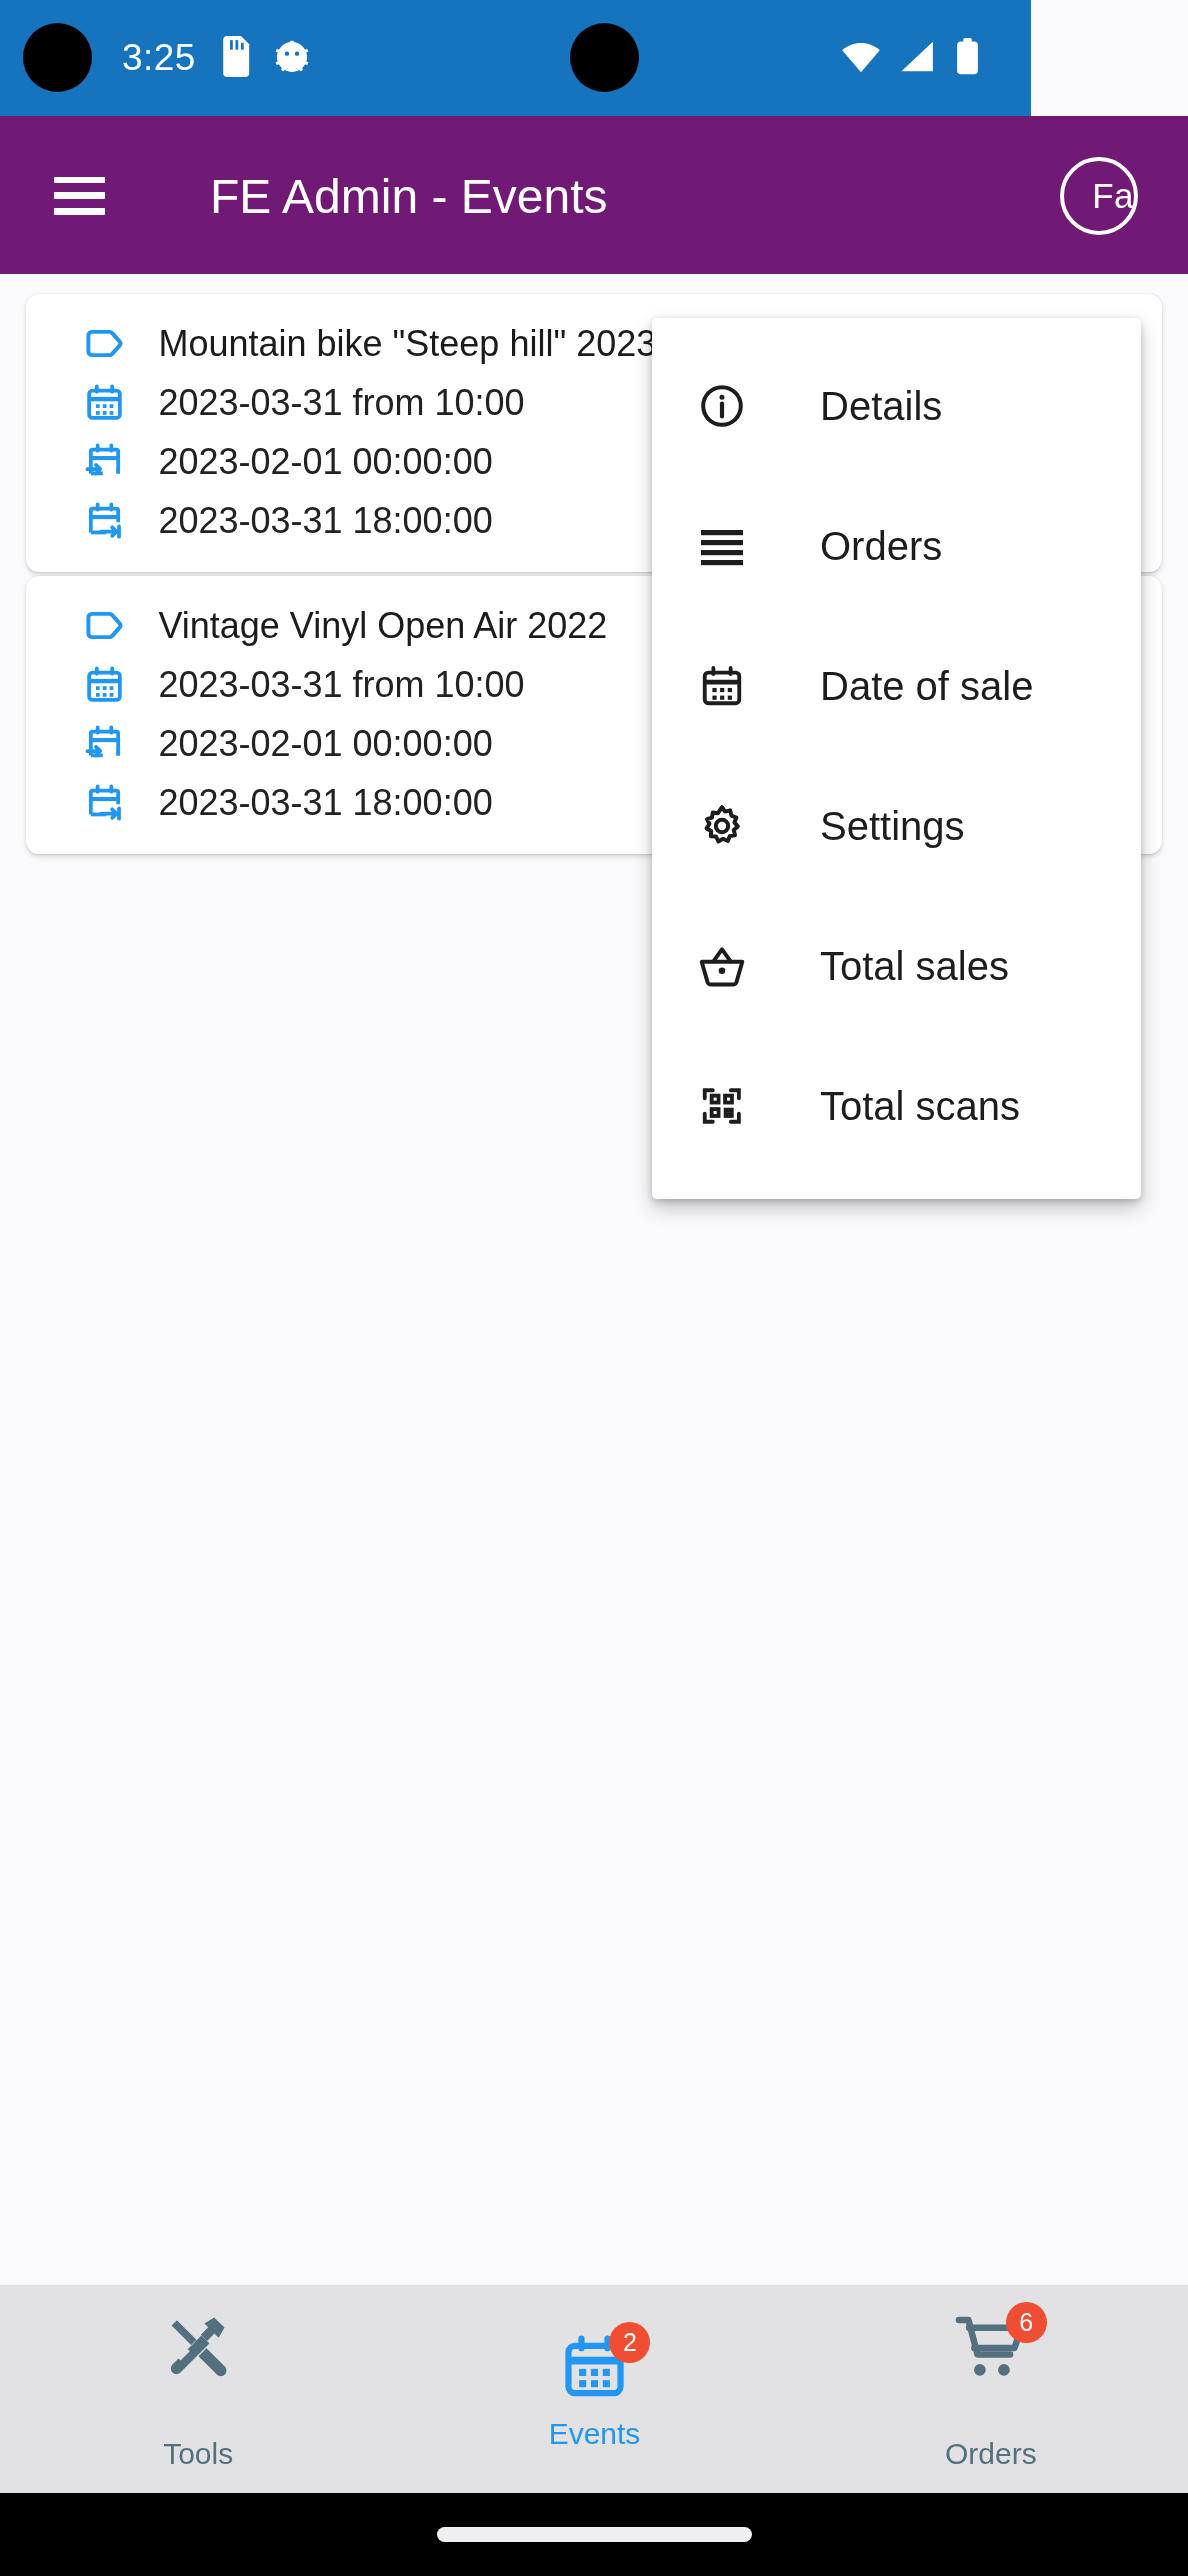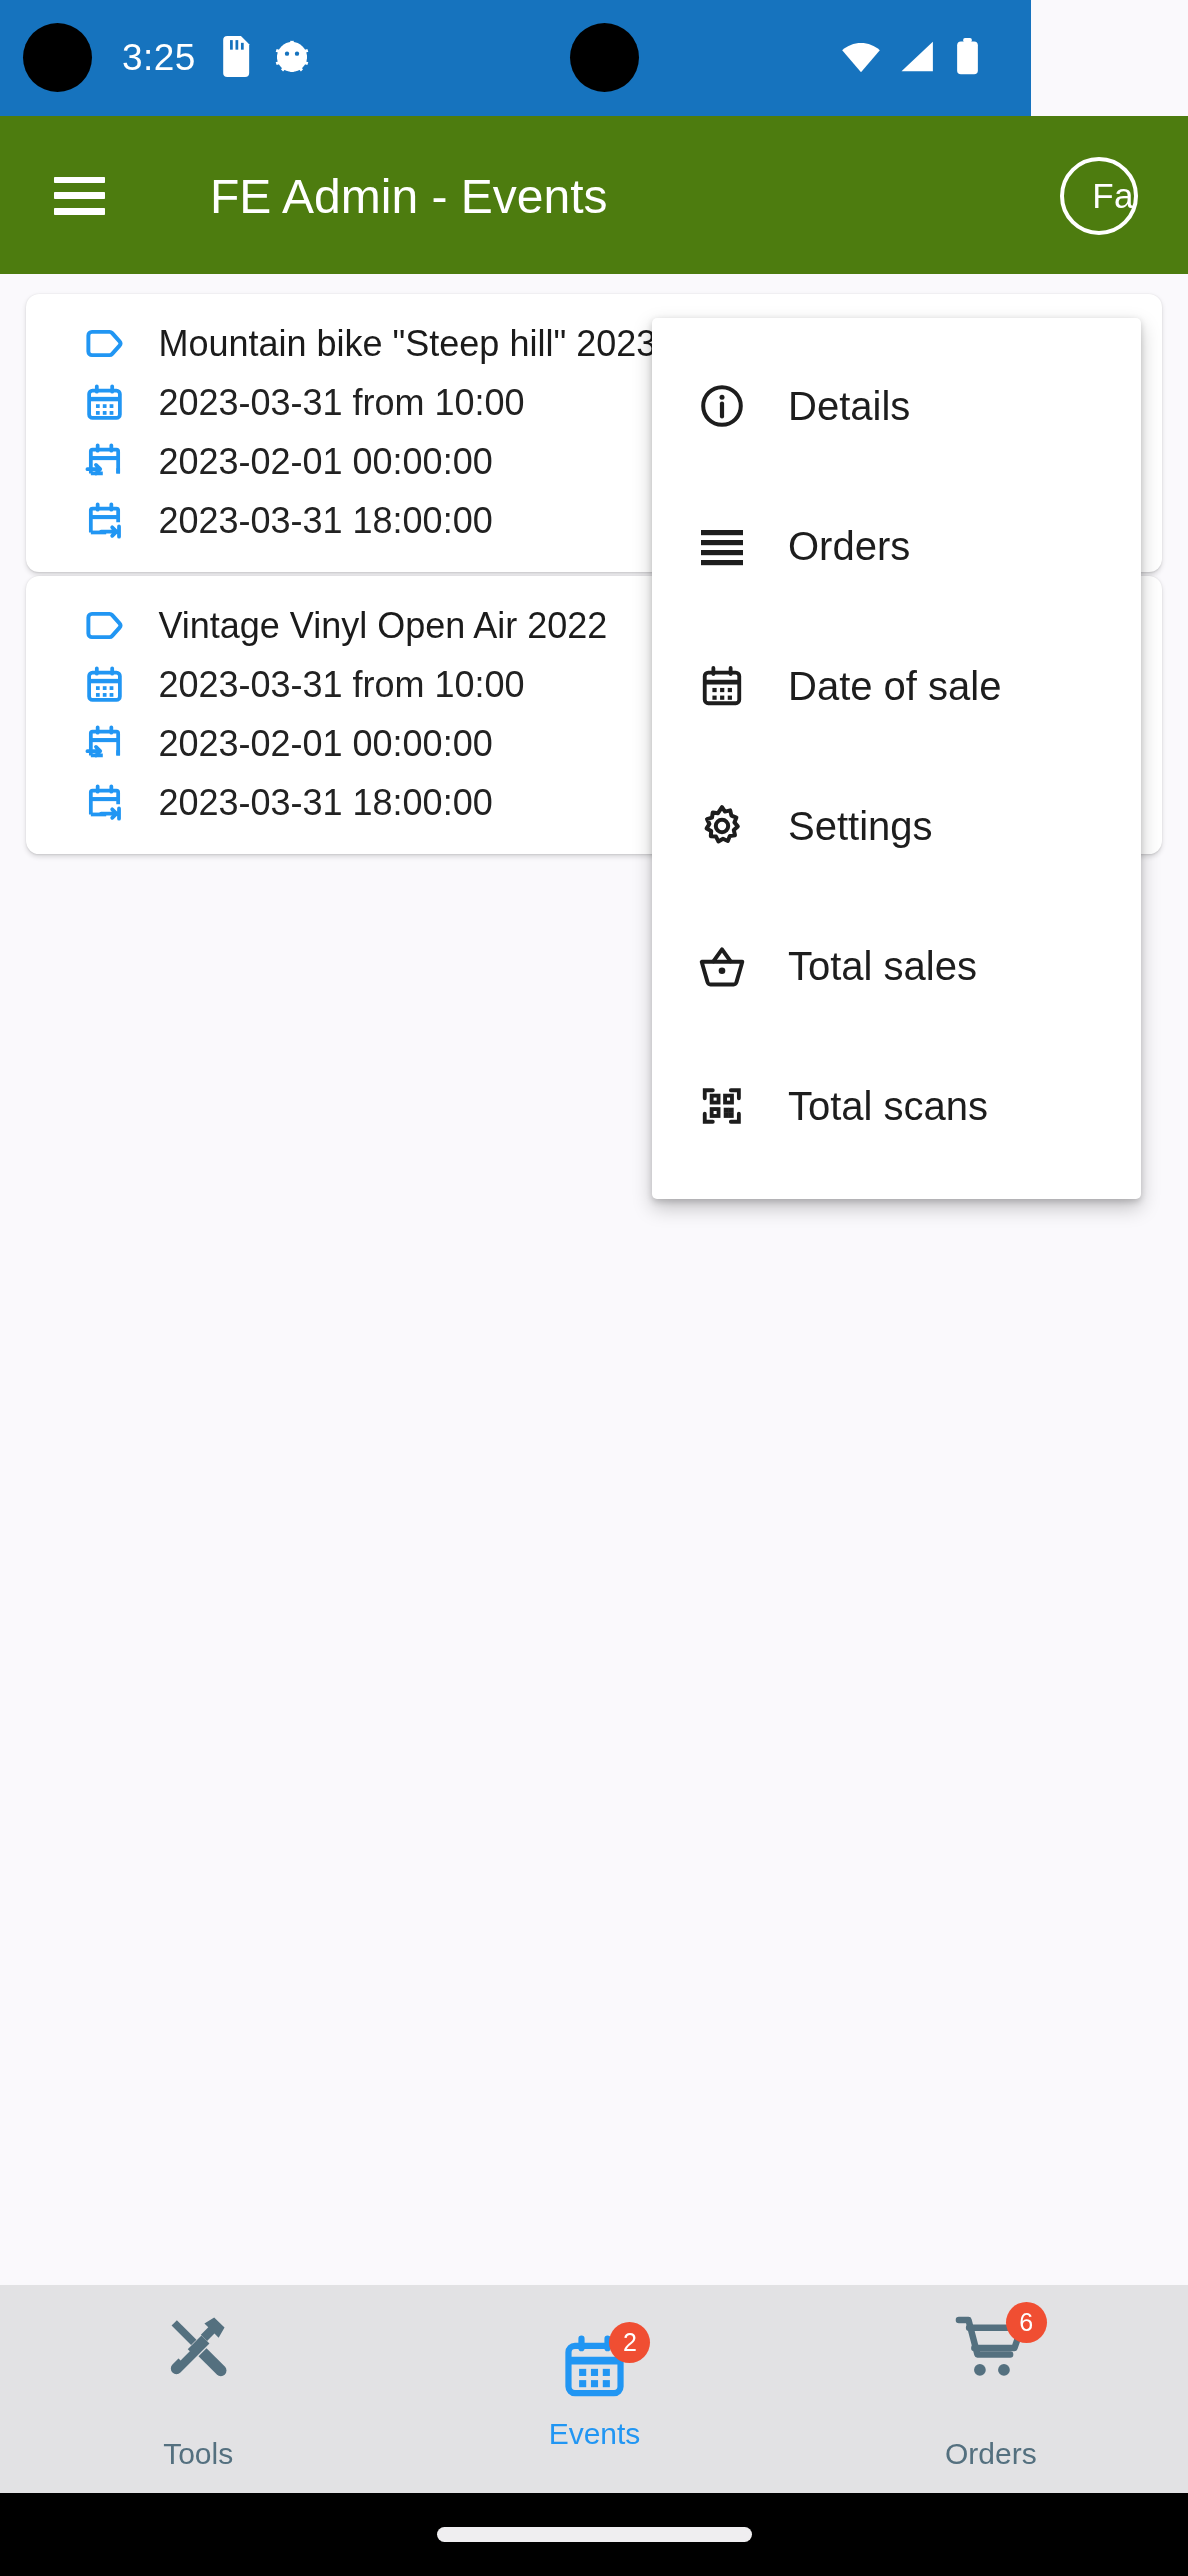--- a/index.html
+++ b/index.html
@@ -33,21 +33,21 @@
   }
   .sb-right-icons{
     position:absolute; right:51px; top:0; height:116px;
     display:flex; align-items:center; gap:18px;
   }
   .sb-ic{ display:block; }
 
   
   .appbar{
     position:absolute; left:0; top:116px; width:1189px; height:159px;
-    background:#4d7c0f; display:flex; align-items:center;
+    background:#701a75; display:flex; align-items:center;
   }
   .hamburger{
     position:absolute; left:54px; top:50%; transform:translateY(-50%);
     width:51px; height:38px; display:flex; flex-direction:column;
     justify-content:space-between; cursor:pointer;
   }
   .hamburger i{ display:block; height:6.6px; background:#fff; border-radius:0.8px; }
   .appbar-title{
     position:absolute; left:210px; top:50%; transform:translateY(-50%);
     color:#fff; font-size:48px; font-weight:400; white-space:nowrap;
@@ -92,21 +92,21 @@
     padding:18px 0 23px 0; z-index:20;
   }
   .mi{
     display:flex; align-items:center; height:140px; padding-left:45px;
     cursor:pointer;
   }
   .mi .mico{
     width:50px; height:50px; flex:0 0 50px; margin-right:41px;
     display:flex; align-items:center; justify-content:center;
   }
-  .mi .mlabel{ font-size:40px; color:#1d1d1d; white-space:nowrap; }
+  .mi .mlabel{ font-size:40px; color:#1d1d1d; white-space:nowrap;margin-left:32px; }
 
   
   .bottomnav{
     position:absolute; left:0; top:2285px; width:1189px; height:208px;
     background:#e2e2e4; display:flex;
   }
   .nav-item{
     flex:1; display:flex; flex-direction:column; align-items:center;
     justify-content:center; gap:11.6px; cursor:pointer; position:relative;
   }

